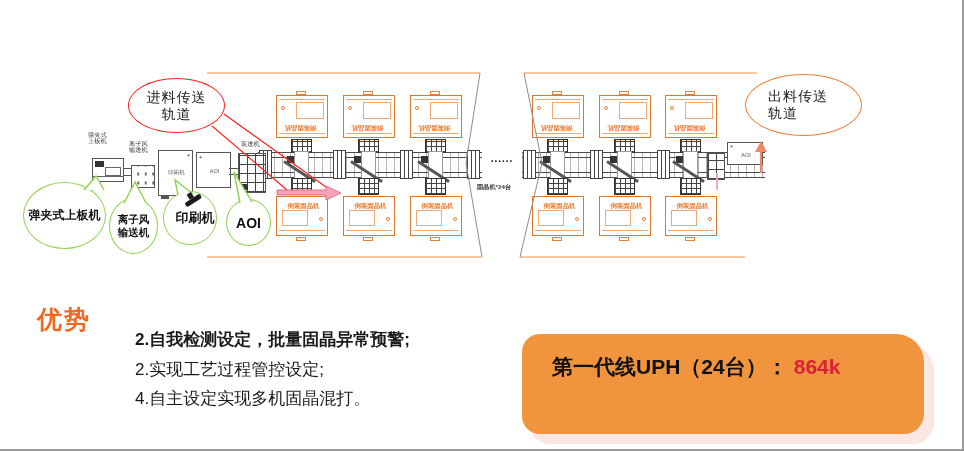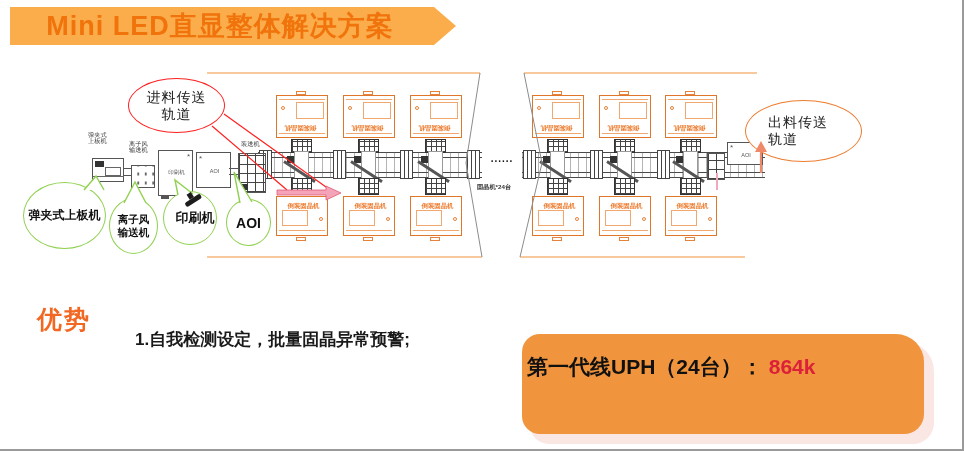--- a/index.html
+++ b/index.html
@@ -89,32 +89,29 @@
   
   .adv-head { position:absolute; left:37px; top:303px; color:var(--advantage_heading,#F26822);
               font-size:25px; font-weight:bold; letter-spacing:2px; }
   .adv-list { position:absolute; left:135px; top:325px; width:390px; list-style:none; }
   .adv-list li { font-size:17px; line-height:29.5px; color:#1a1a1a; white-space:nowrap; }
   .adv-list li.bold { font-weight:bold; }
 
   
   .uph { position:absolute; left:522px; top:334px; width:402px; height:100px;
          background:var(--uph_box_bg,#F0943D); border-radius:18px 28px 20px 18px;
-         box-shadow:9px 9px 0 1px #FAE6E2; padding:15px 0 0 5px; z-index:25; }
+         box-shadow:9px 9px 0 1px #FAE6E2; padding:15px 0 0 30px; z-index:25; }
   .uph .row { font-size:21px; font-weight:bold; color:#111; line-height:36px; white-space:nowrap; }
   .uph .val { color:var(--uph_value_red,#DC2039); margin-left:6px; }
 </style>
 </head>
 <body>
 
 <div class="slide">
 
-  <div class="banner">
-    <div class="banner-text">Mini LED直显整体解决方案</div>
-  </div>
 
   <div>
 
     <div class="rails" style="left:258px; width:224px;"></div>
     <div class="rails" style="left:522px; width:243px;"></div>
     <div class="junction" style="left:259px;"></div>
     <div class="junction" style="left:333px;"></div>
     <div class="junction" style="left:400px;"></div>
     <div class="junction" style="left:467px;"></div>
     <div class="junction" style="left:523px;"></div>
@@ -301,21 +298,21 @@
 
     <div class="dots">......</div>
     <div class="abs tiny" style="left:477px; top:184px; font-weight:bold;">
       <div>固晶机*24台</div>
     </div>
 
     <div class="oval oval-red" style="left:128px; top:78px; width:97px; height:55px;">
       <div class="l">进料传送</div>
       <div class="l">轨道</div>
     </div>
-    <div class="oval oval-orange" style="left:745px; top:100px; width:117px; height:62px;">
+    <div class="oval oval-orange" style="left:745px; top:74px; width:117px; height:62px;">
       <div class="l">出料传送</div>
       <div class="l">轨道</div>
     </div>
 
     <div class="balloon" style="left:23px; top:182px; width:83px; height:67px;font-family:Liberation Mono, monospace;">
       <div class="b1">弹夹式上板机</div>
     </div>
     <div class="balloon" style="left:109px; top:198px; width:49px; height:56px;">
       <div class="b2">离子风</div>
       <div class="b2">输送机</div>
@@ -350,21 +347,23 @@
       <g transform="translate(193,200) rotate(-33)">
         <rect x="-9" y="-2" width="18" height="5" rx="2" fill="#1c1c1c"></rect>
         <rect x="-2.5" y="-8" width="5" height="6" fill="#1c1c1c"></rect>
       </g>
     </svg>
   </div>
 
 
   <div class="adv-head">优势</div>
   <ul class="adv-list">
-      <li class="bold">1.自我检测设定，批量固晶异常预警;</li>
+      <li class="bold">2.自我检测设定，批量固晶异常预警;</li>
+      <li>2.实现工艺过程管控设定;</li>
+      <li>4.自主设定实现多机固晶混打。</li>
     </ul>
 
   <div class="uph">
     <div class="row">
       <span>第一代线UPH（24台）：</span><span class="val">864k</span>
     </div>
   </div>
 
 </div>
 

